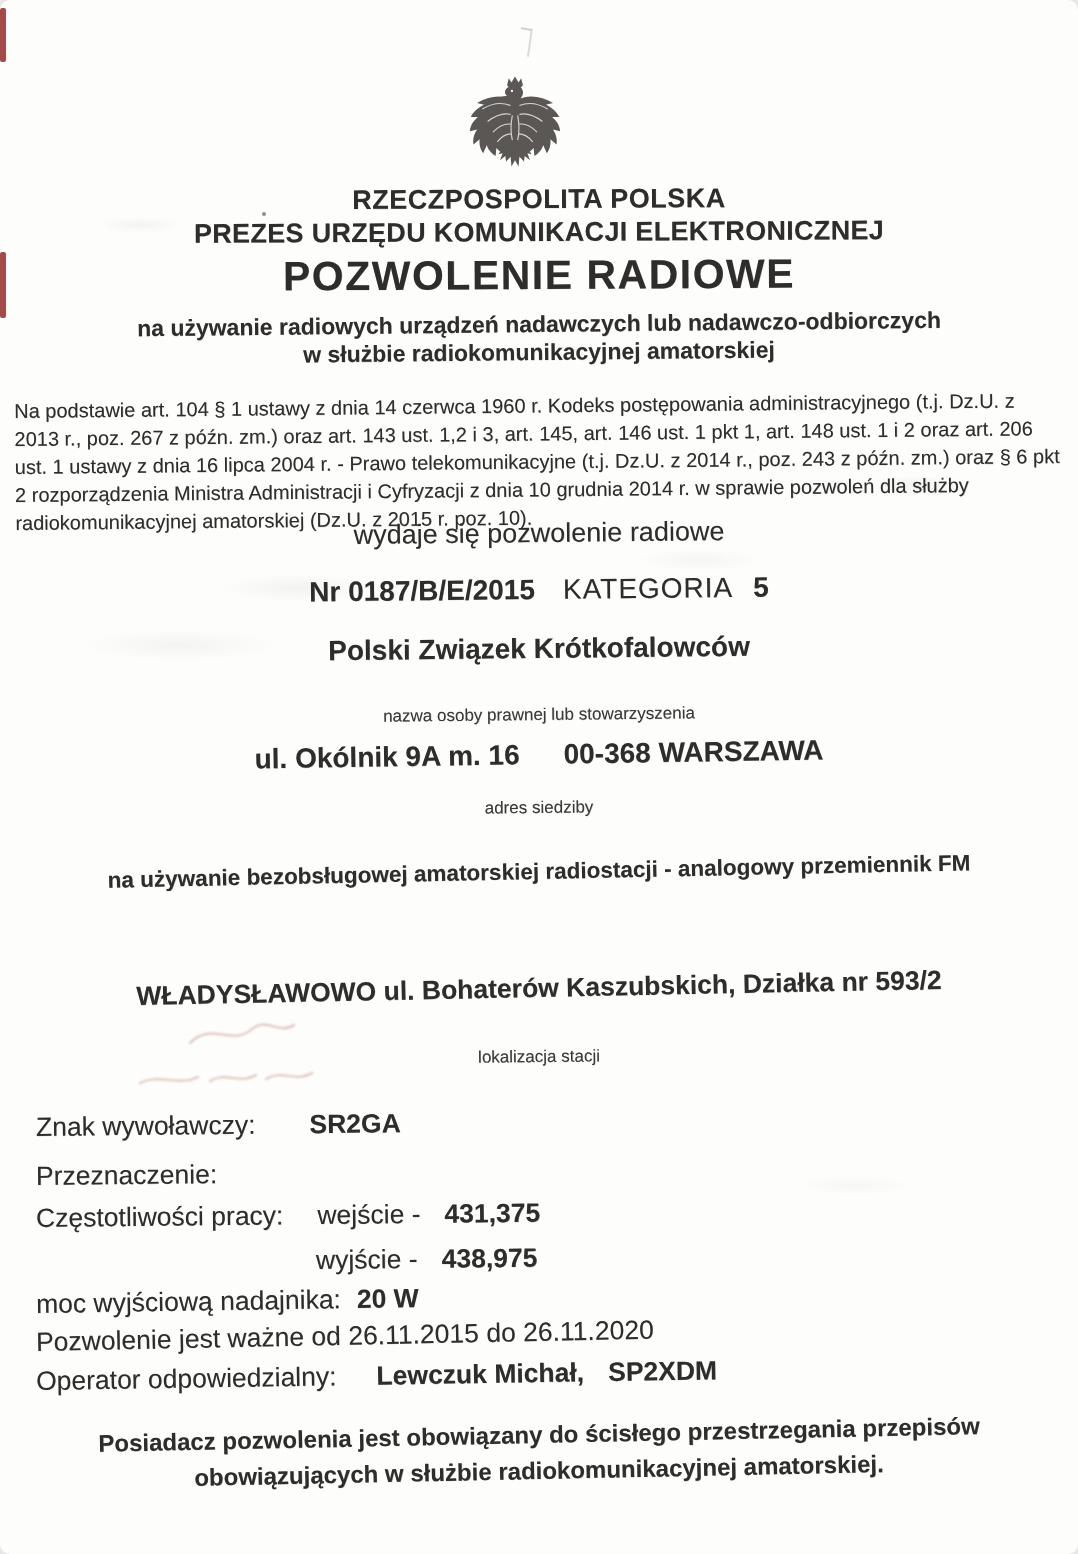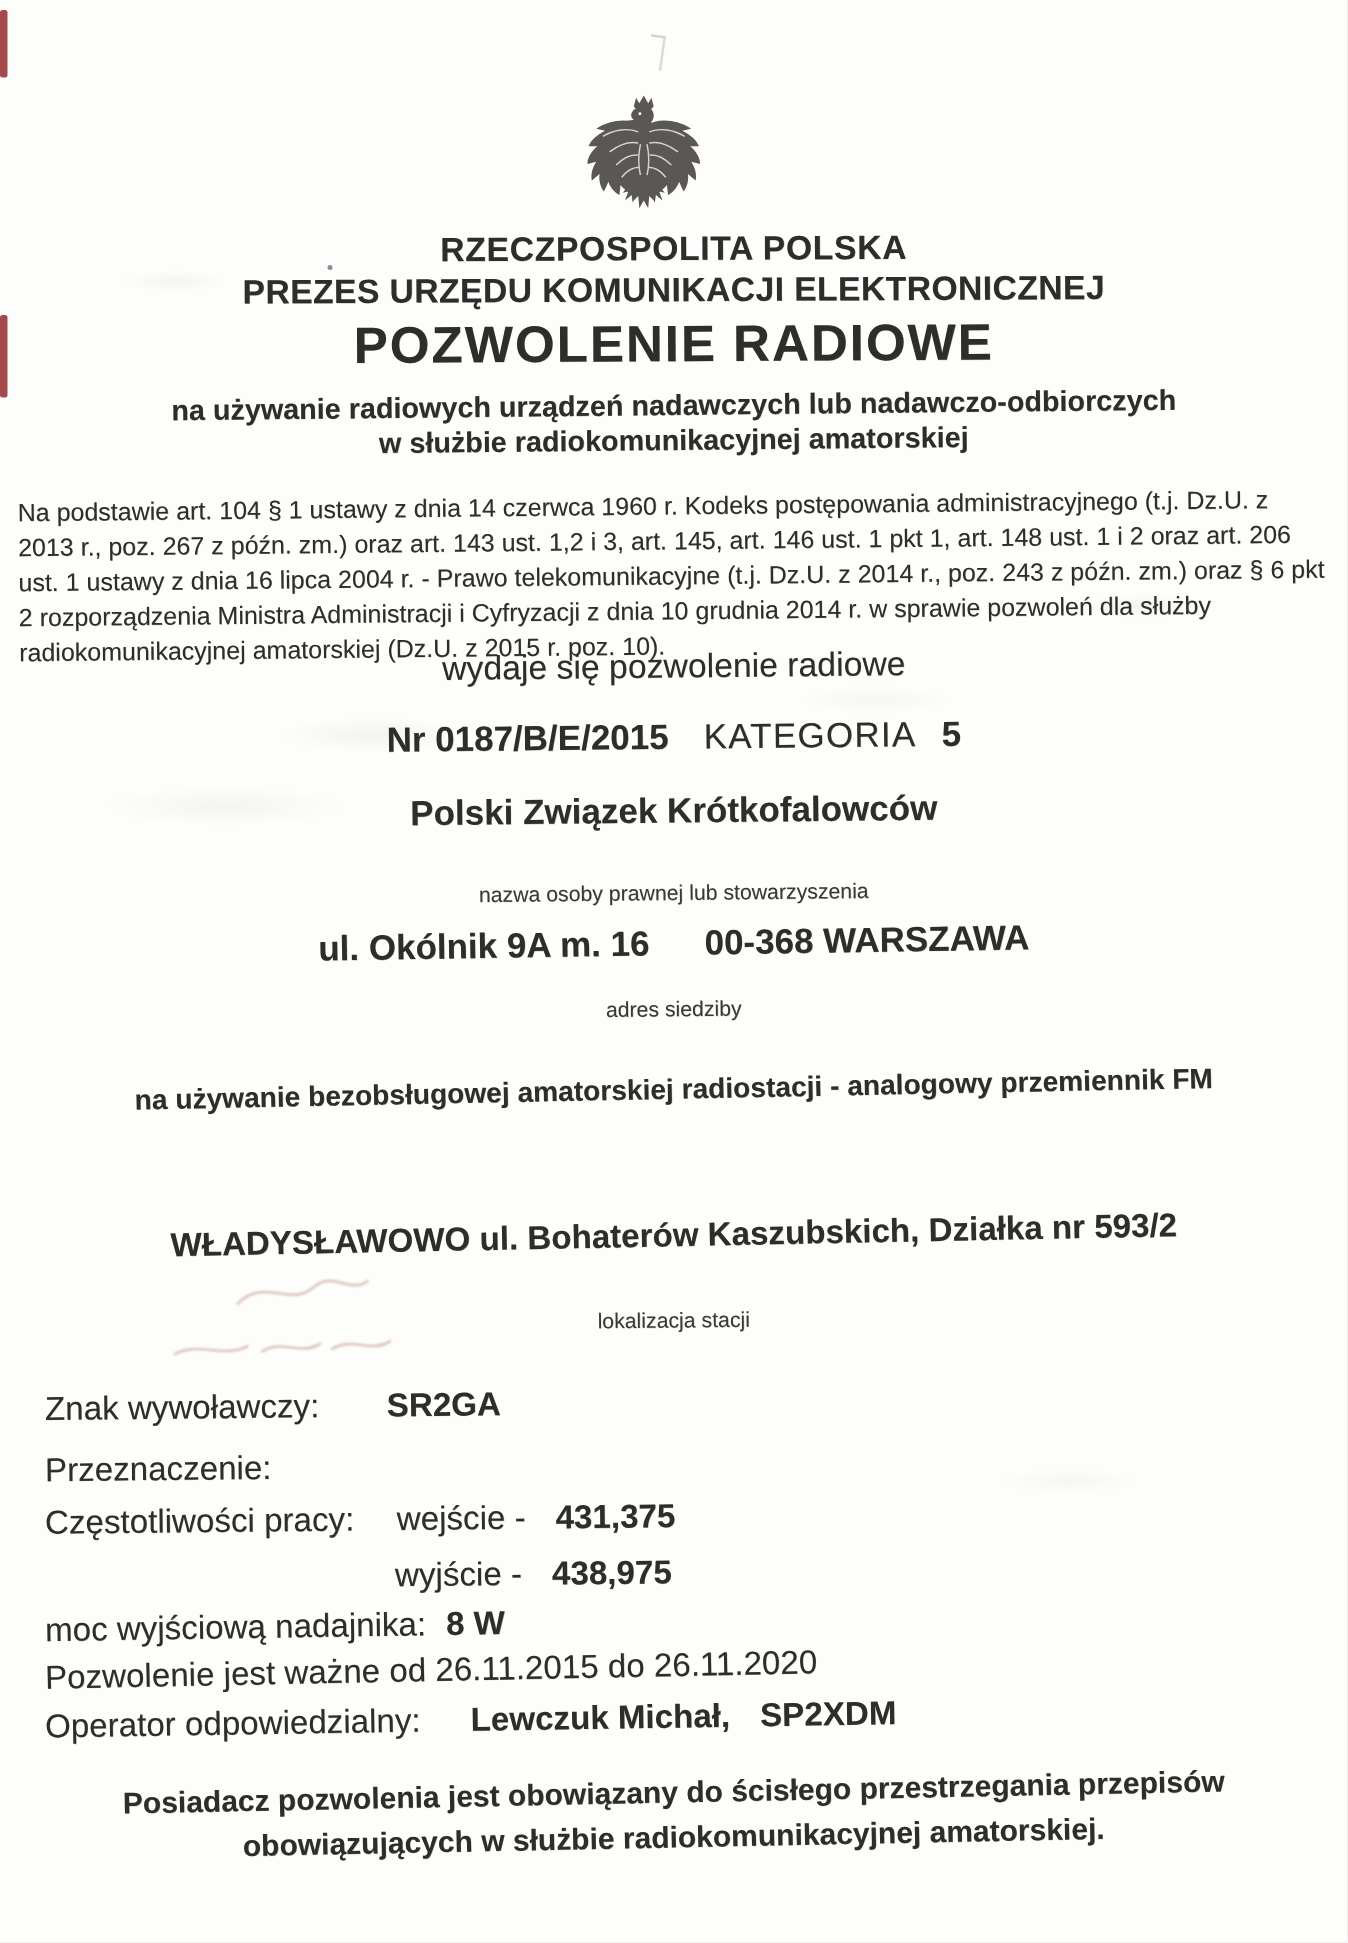--- a/index.html
+++ b/index.html
@@ -12,20 +12,21 @@
       radial-gradient(ellipse 110px 20px at 300px 588px, rgba(70,70,70,.06), transparent 70%),
       radial-gradient(ellipse 140px 22px at 180px 645px, rgba(70,70,70,.05), transparent 70%),
       radial-gradient(ellipse 70px 14px at 915px 485px, rgba(70,70,70,.06), transparent 70%),
       radial-gradient(ellipse 90px 16px at 700px 560px, rgba(70,70,70,.045), transparent 70%),
       radial-gradient(ellipse 80px 14px at 855px 1185px, rgba(70,70,70,.04), transparent 70%),
       radial-gradient(ellipse 60px 12px at 140px 225px, rgba(70,70,70,.05), transparent 70%);
     font-family:"Liberation Sans", sans-serif;
     color:#2e2d2c;
     overflow:hidden;
     text-shadow:0.3px 0.3px 0.5px rgba(60,58,55,.35);
+    border-radius:10px;
   }
   .abs{position:absolute;left:0;width:100%;text-align:center;}
   .row{position:absolute;left:36px;white-space:nowrap;transform-origin:0 50%;}
   .b{font-weight:700;}
   .tilt-a{transform:rotate(-0.3deg);}
   .tilt-b{transform:rotate(-0.6deg);}
   .tilt-c{transform:rotate(-0.9deg);}
   .tilt-d{transform:rotate(-1.15deg);}
 
   .country{top:184px;font-size:27px;font-weight:700;letter-spacing:.5px;}
@@ -144,21 +145,21 @@
   <div class="row fld r-purpose tilt-b">
     <span>Przeznaczenie:</span>
   </div>
   <div class="row fld r-freq1 tilt-b">
     <span>Częstotliwości pracy:</span><span class="sub">wejście -</span><span class="val">431,375</span>
   </div>
   <div class="row fld r-freq2 tilt-b">
     <span>wyjście -</span><span class="val">438,975</span>
   </div>
   <div class="row fld r-power tilt-c">
-    <span>moc wyjściową nadajnika:</span><span class="val">8 W</span>
+    <span>moc wyjściową nadajnika:</span><span class="val">20 W</span>
   </div>
   <div class="row fld r-valid tilt-d">
     <span>Pozwolenie jest ważne od 26.11.2015 do 26.11.2020</span>
   </div>
   <div class="row fld r-oper tilt-c">
     <span>Operator odpowiedzialny:</span><span class="val">Lewczuk Michał,</span><span class="val2">SP2XDM</span>
   </div>
 
   <div class="abs foot1 tilt-d">Posiadacz pozwolenia jest obowiązany do ścisłego przestrzegania przepisów</div>
   <div class="abs foot2 tilt-d">obowiązujących w służbie radiokomunikacyjnej amatorskiej.</div>

